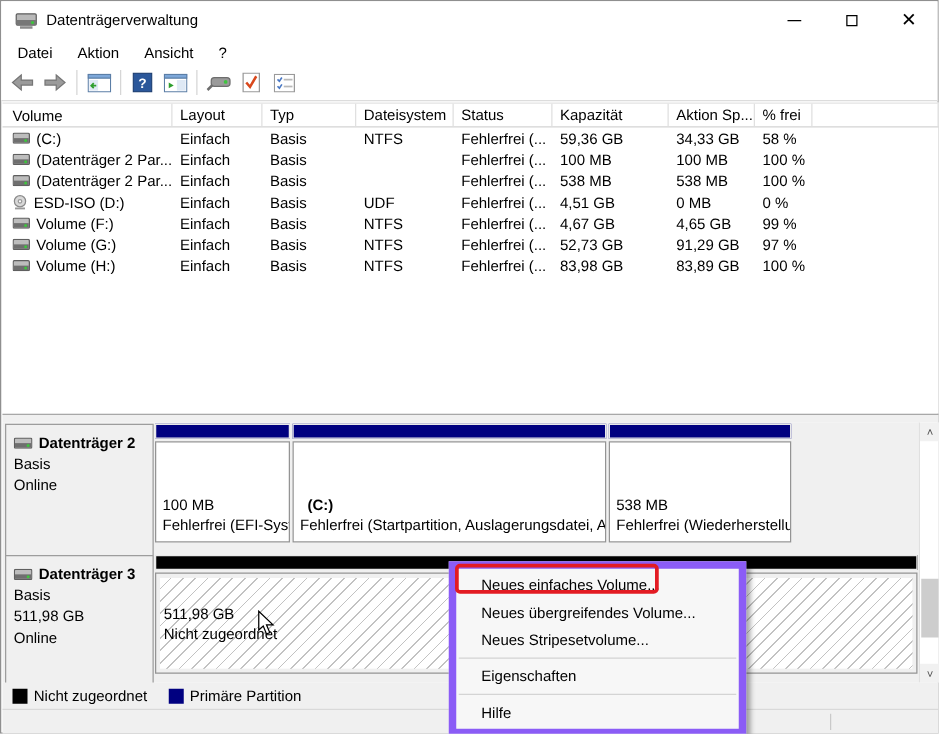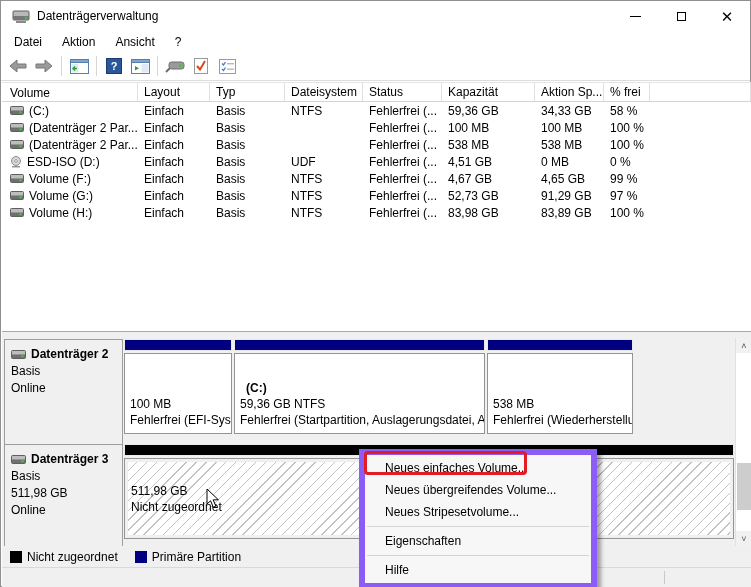--- a/index.html
+++ b/index.html
@@ -356,21 +356,20 @@
           <div class="pband" style="background:#000080"></div>
           <div class="pbody">
             <div class="ptext">100 MB</div>
             <div class="ptext">Fehlerfrei (EFI-Systempartition)</div>
           </div>
         </div>
         <div class="pcell" style="width:251px">
           <div class="pband" style="background:#000080"></div>
           <div class="pbody">
             <div class="plabel">(C:)</div>
-            <div class="ptext">59,36 GB NTFS</div>
             <div class="ptext">Fehlerfrei (Startpartition, Auslagerungsdatei, Ab</div>
           </div>
         </div>
         <div class="pcell" style="width:146px">
           <div class="pband" style="background:#000080"></div>
           <div class="pbody">
             <div class="ptext">538 MB</div>
             <div class="ptext">Fehlerfrei (Wiederherstellu</div>
           </div>
         </div>

